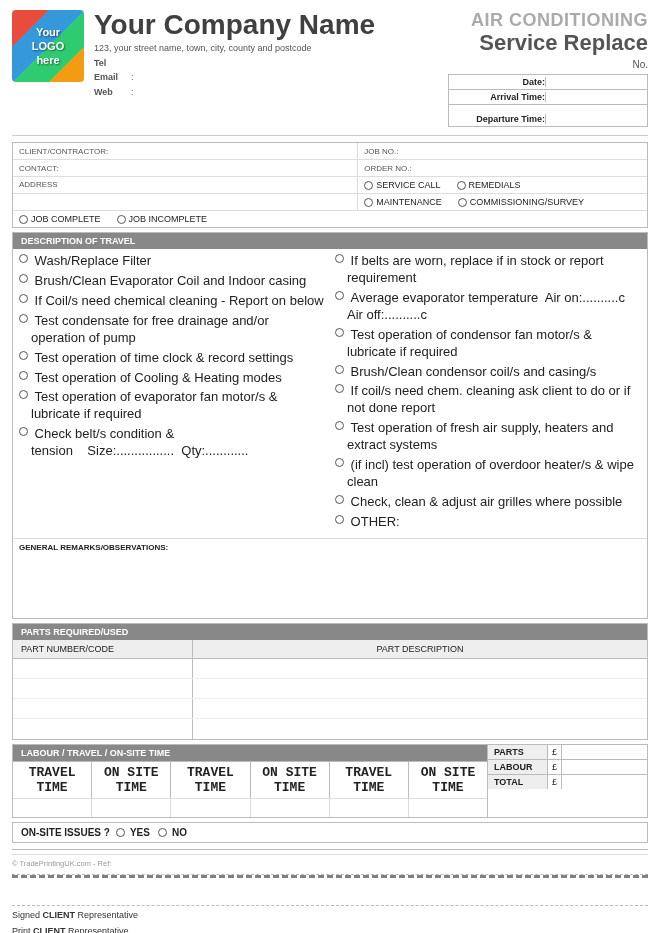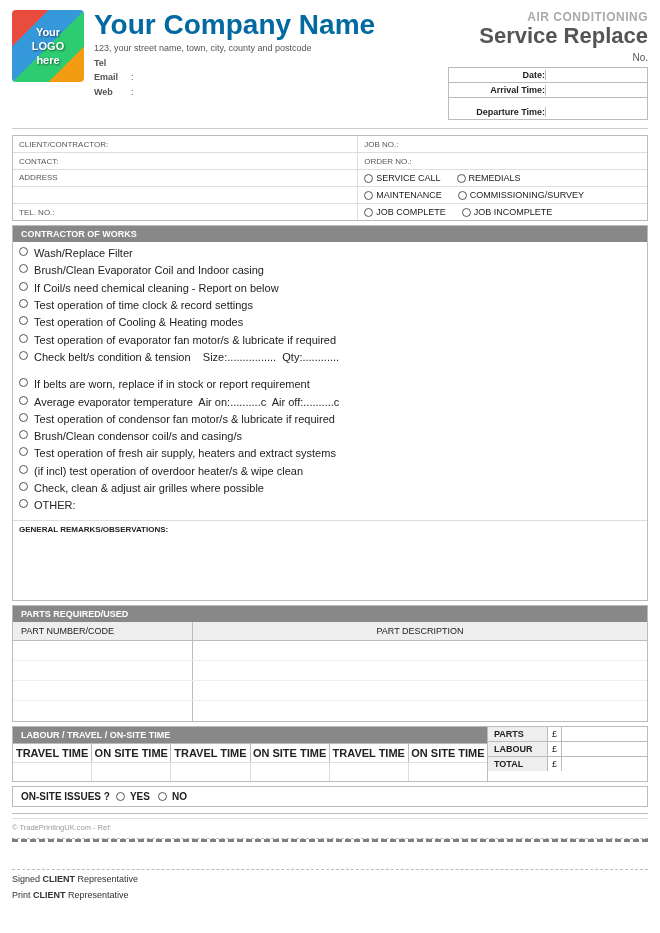--- a/index.html
+++ b/index.html
@@ -51,21 +51,21 @@
       line-height: 1.3;
       text-align: center;
       text-shadow: 1px 1px 2px rgba(0,0,0,0.5);
     }
     .company-info {
       flex: 1;
     }
     .company-name {
       font-size: 28px;
       font-weight: bold;
-      color: #0369a1;
+      color: #404040;
       line-height: 1.1;
     }
     .company-address {
       font-size: 9px;
       color: #555;
       margin-top: 2px;
     }
     .company-contacts {
       font-size: 9px;
       color: #555;
@@ -75,21 +75,21 @@
     .company-contacts .label {
       font-weight: bold;
       display: inline-block;
       width: 32px;
     }
     .report-header {
       text-align: right;
       min-width: 200px;
     }
     .report-title-ac {
-      font-size: 12px;
+      font-size: 18px;
       font-weight: bold;
       color: #aaa;
       letter-spacing: 0.5px;
     }
     .report-title-sr {
       font-size: 22px;
       font-weight: bold;
       color: #555;
       line-height: 1.1;
     }
@@ -176,24 +176,23 @@
       font-weight: bold;
       padding: 3px 8px;
       margin-bottom: 0;
     }
     .description-section {
       border: 1px solid #bbb;
       margin-bottom: 4px;
     }
     .checklist-area {
       display: flex;
-      font-size: 11px;
+      font-size: 13px;
       padding: 4px 6px;
       gap: 10px;
-      flex-direction: column;
     }
     .checklist-col {
       flex: 1;
     }
     .checklist-item {
       display: flex;
       align-items: flex-start;
       margin-bottom: 3px;
       line-height: 1.3;
     }
@@ -295,21 +294,22 @@
       padding: 2px 4px;
       border-right: 1px solid #bbb;
     }
     .labour-total-val {
       padding: 2px 6px;
       flex: 1;
     }
     .time-cols-row {
       display: flex;
       border-top: 1px solid #bbb;
-      font-size: 11px;
+      font-size: 13px;
+      font-family: Liberation Mono, monospace;
     }
     .time-col {
       flex: 1;
       text-align: center;
       padding: 3px 2px;
       border-right: 1px solid #bbb;
       font-weight: bold;
     }
     .time-col:last-child {
       border-right: none;
@@ -475,54 +475,55 @@
           <span class="radio-circle"></span>
           <span>MAINTENANCE</span>
         </div>
         <div class="radio-option">
           <span class="radio-circle"></span>
           <span>COMMISSIONING/SURVEY</span>
         </div>
       </div>
     </div>
     <div class="client-row">
-      <div class="client-cell" style="flex:1.2">
-        <span class="client-label">TEL. NO.:</span>
-      </div>
       <div class="client-cell" style="flex:1;display:flex;align-items:center;gap:6px">
         <div class="radio-option">
           <span class="radio-circle"></span>
           <span>JOB COMPLETE</span>
         </div>
         <div class="radio-option">
           <span class="radio-circle"></span>
           <span>JOB INCOMPLETE</span>
         </div>
       </div>
     </div>
   </div>
 
   <div class="description-section">
-    <div class="section-header">CONTRACTOR OF WORKS</div>
+    <div class="section-header">DESCRIPTION OF TRAVEL</div>
     <div class="checklist-area">
       <div class="checklist-col">
         <div class="checklist-item">
           <span class="radio-circle"></span>
           <span>&nbsp;Wash/Replace Filter</span>
         </div>
         <div class="checklist-item">
           <span class="radio-circle"></span>
           <span>&nbsp;Brush/Clean Evaporator Coil and Indoor casing</span>
         </div>
         <div class="checklist-item">
           <span class="radio-circle"></span>
           <span>&nbsp;If Coil/s need chemical cleaning - Report on below</span>
         </div>
         <div class="checklist-item">
           <span class="radio-circle"></span>
+          <span>&nbsp;Test condensate for free drainage and/or operation of pump</span>
+        </div>
+        <div class="checklist-item">
+          <span class="radio-circle"></span>
           <span>&nbsp;Test operation of time clock &amp; record settings</span>
         </div>
         <div class="checklist-item">
           <span class="radio-circle"></span>
           <span>&nbsp;Test operation of Cooling &amp; Heating modes</span>
         </div>
         <div class="checklist-item">
           <span class="radio-circle"></span>
           <span>&nbsp;Test operation of evaporator fan motor/s &amp; lubricate if required</span>
         </div>
@@ -540,20 +541,24 @@
           <span class="radio-circle"></span>
           <span>&nbsp;Average evaporator temperature&nbsp; Air on:..........c&nbsp; Air off:..........c</span>
         </div>
         <div class="checklist-item">
           <span class="radio-circle"></span>
           <span>&nbsp;Test operation of condensor fan motor/s &amp; lubricate if required</span>
         </div>
         <div class="checklist-item">
           <span class="radio-circle"></span>
           <span>&nbsp;Brush/Clean condensor coil/s and casing/s</span>
+        </div>
+        <div class="checklist-item">
+          <span class="radio-circle"></span>
+          <span>&nbsp;If coil/s need chem. cleaning ask client to do or if not done report</span>
         </div>
         <div class="checklist-item">
           <span class="radio-circle"></span>
           <span>&nbsp;Test operation of fresh air supply, heaters and extract systems</span>
         </div>
         <div class="checklist-item">
           <span class="radio-circle"></span>
           <span>&nbsp;(if incl) test operation of overdoor heater/s &amp; wipe clean</span>
         </div>
         <div class="checklist-item">

